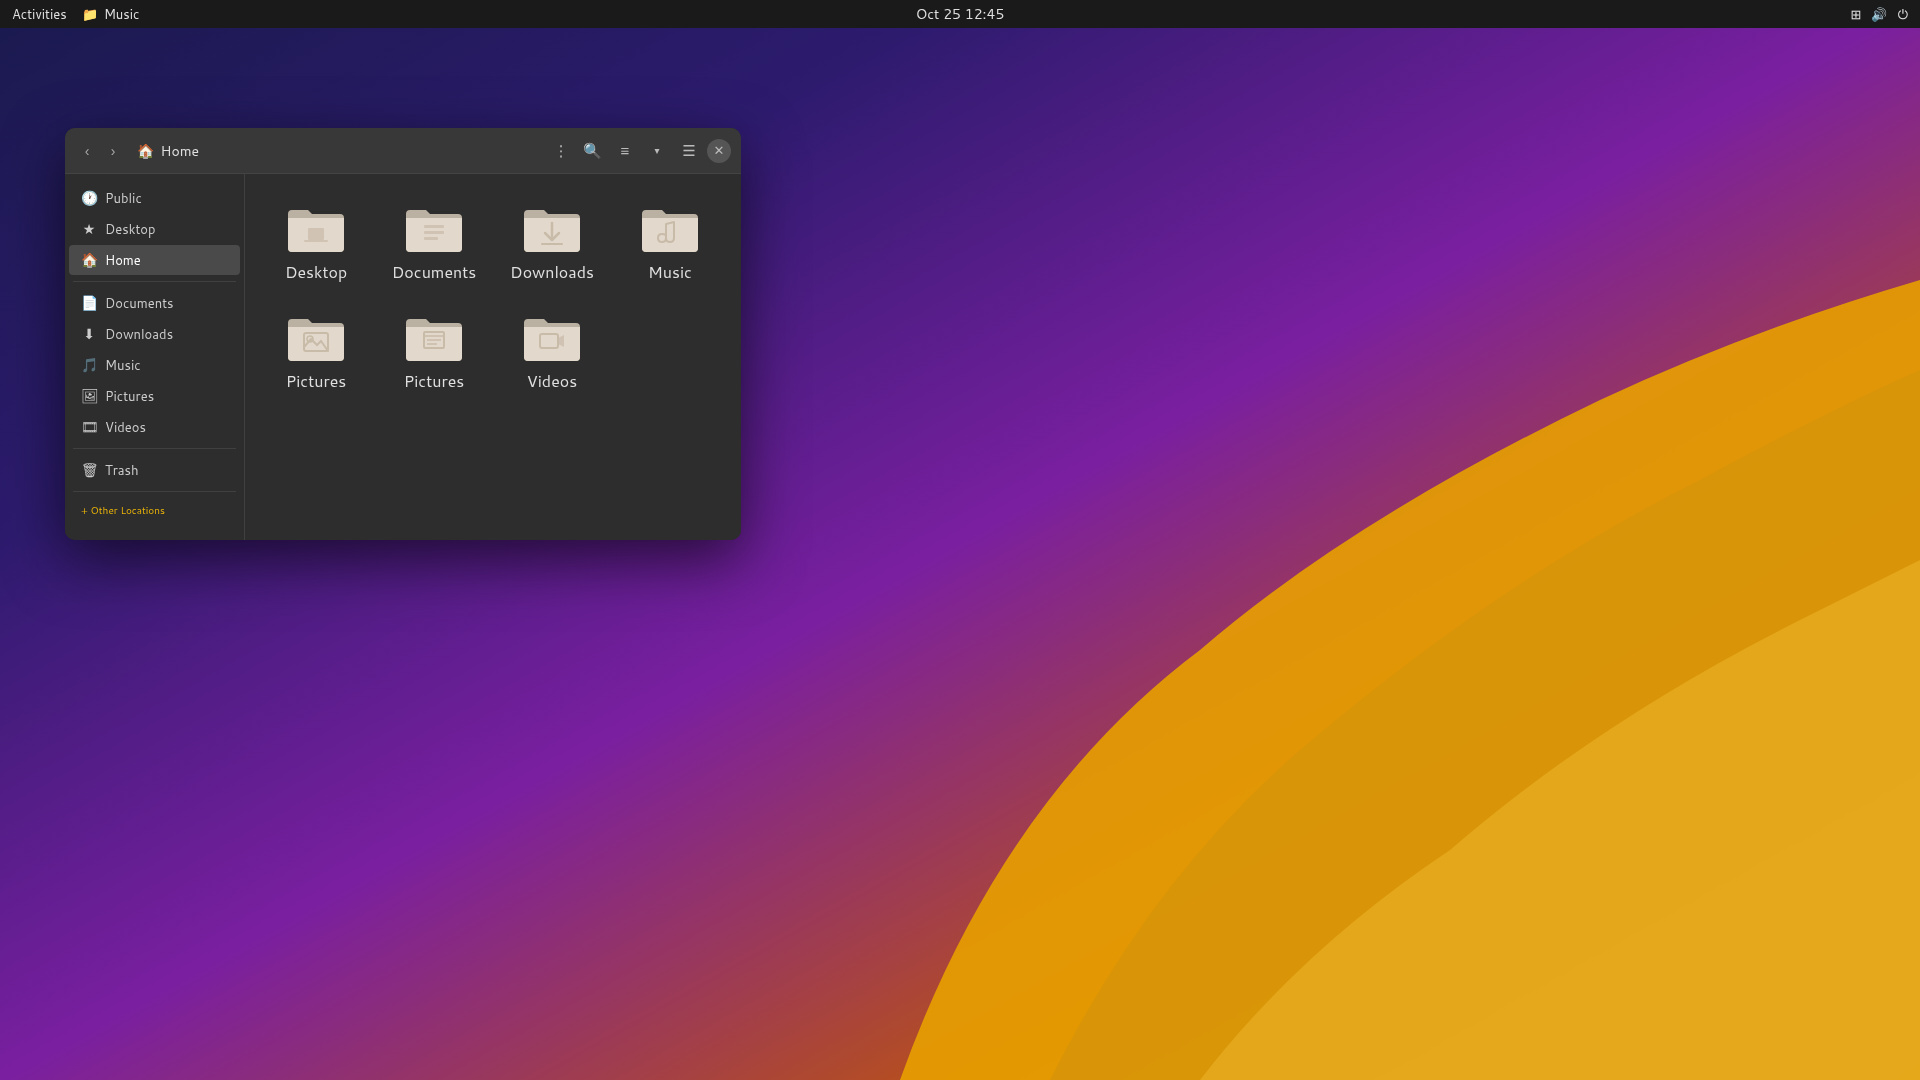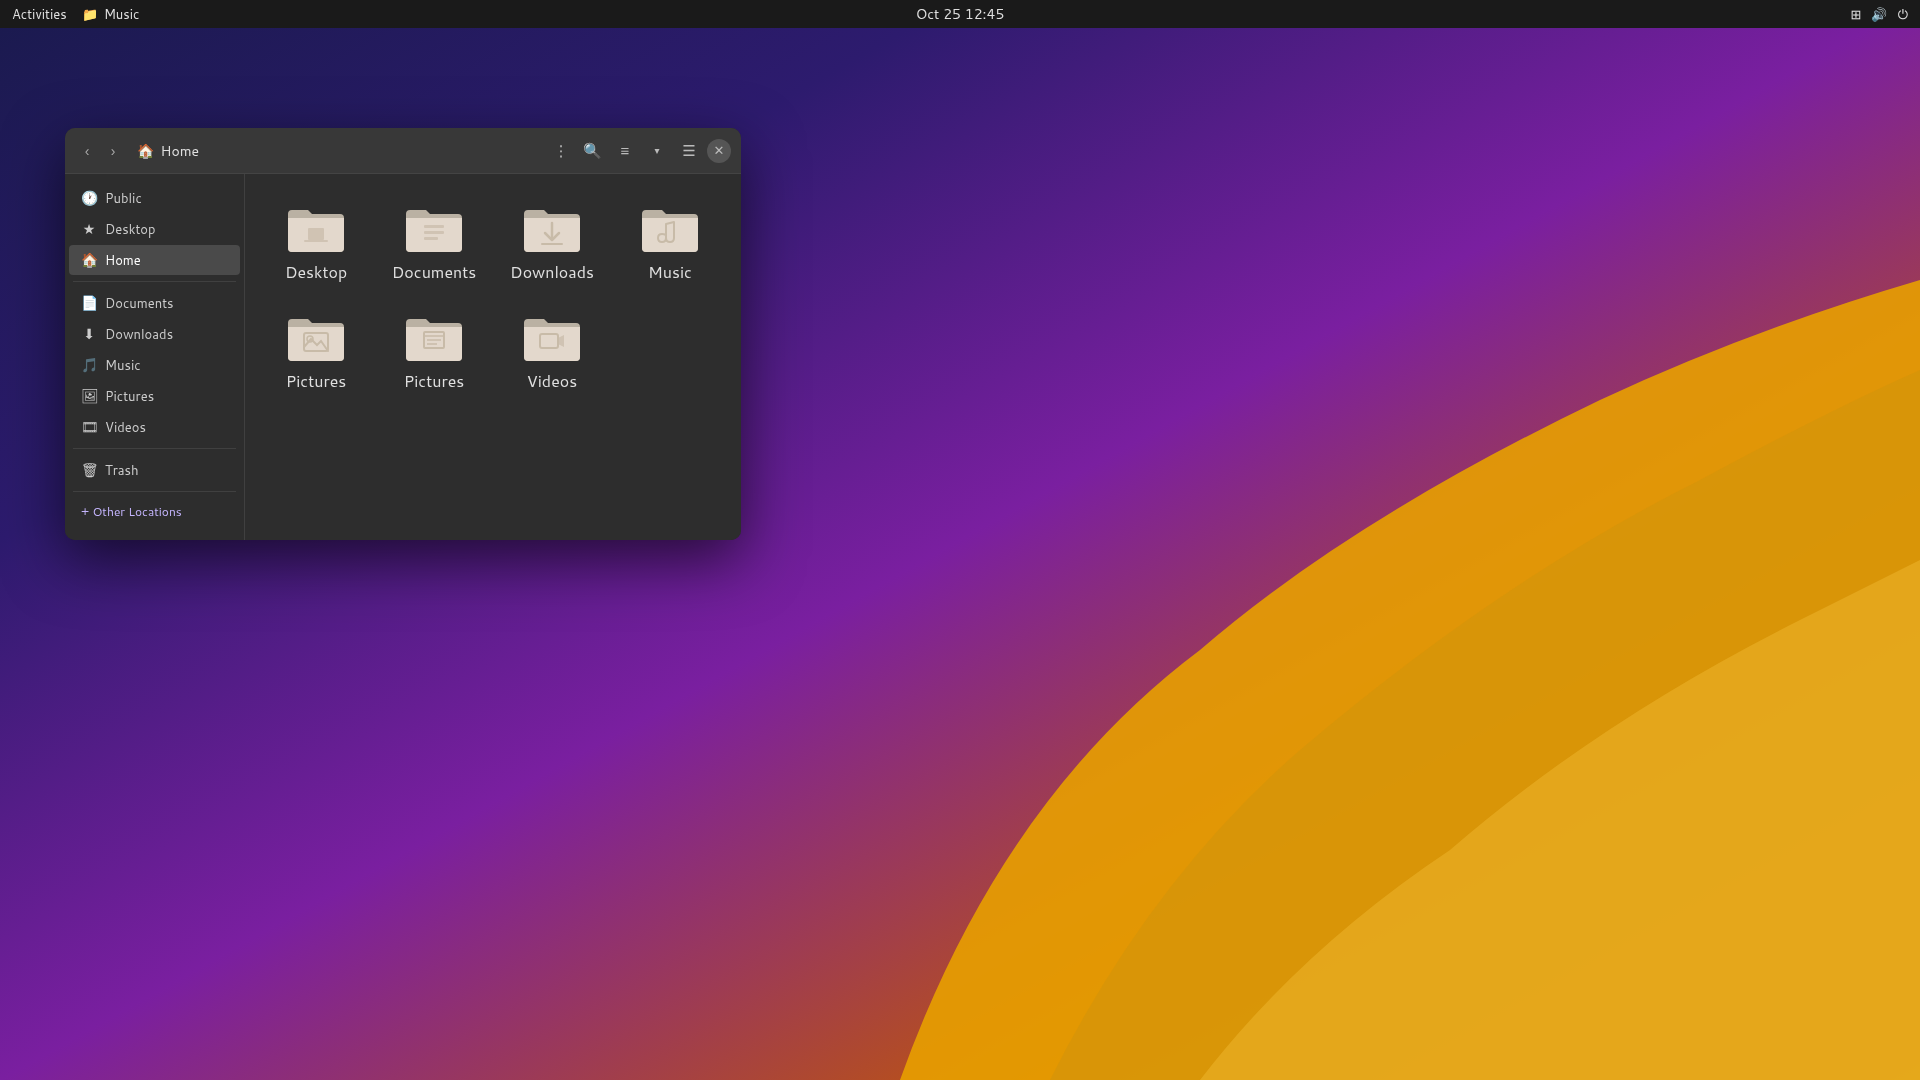--- a/index.html
+++ b/index.html
@@ -177,22 +177,22 @@
     .sidebar-item-icon { font-size: 14px; width: 16px; text-align: center; }
     .sidebar-separator {
       height: 1px;
       background: #404040;
       margin: 6px 8px;
     }
     .sidebar-other {
       display: flex;
       gap: 8px;
       padding: 5px 12px;
-      color: #c4b5fd;
-      font-size: 12px;
+      color: #eab308;
+      font-size: 10px;
       cursor: pointer;
       margin: 1px 4px;
     }
 
     
     .file-grid {
       flex: 1;
       padding: 16px;
       display: grid;
       grid-template-columns: repeat(4, 1fr);

